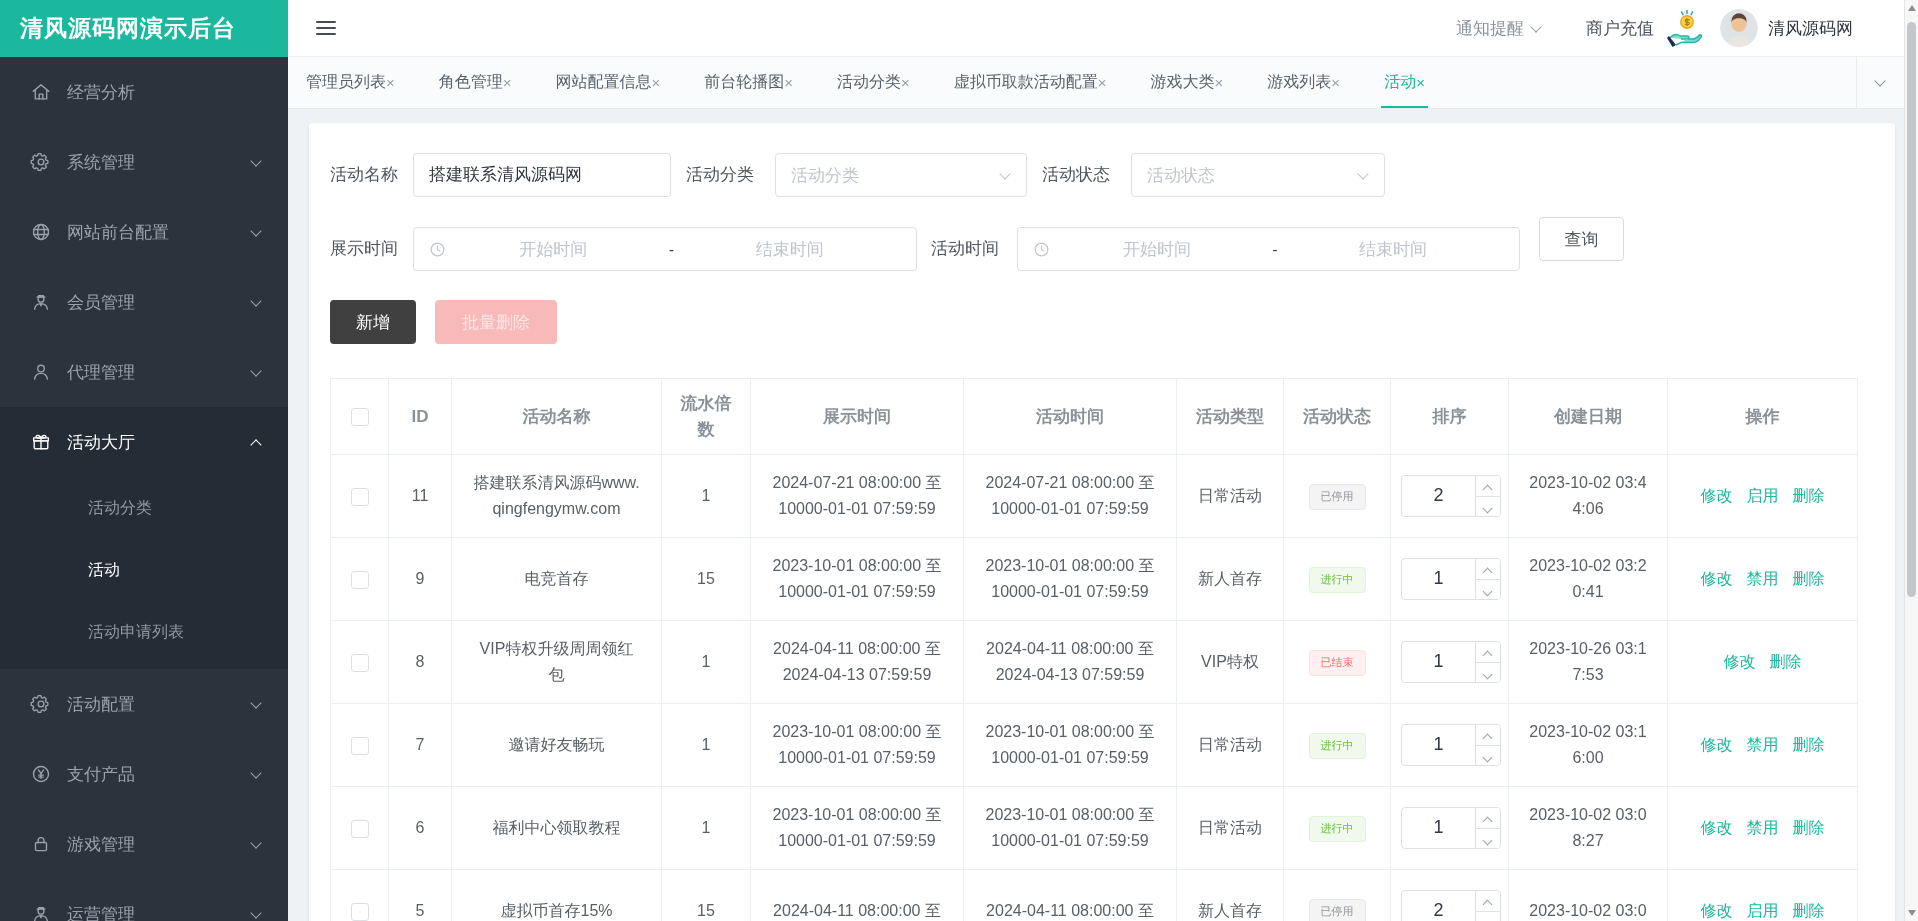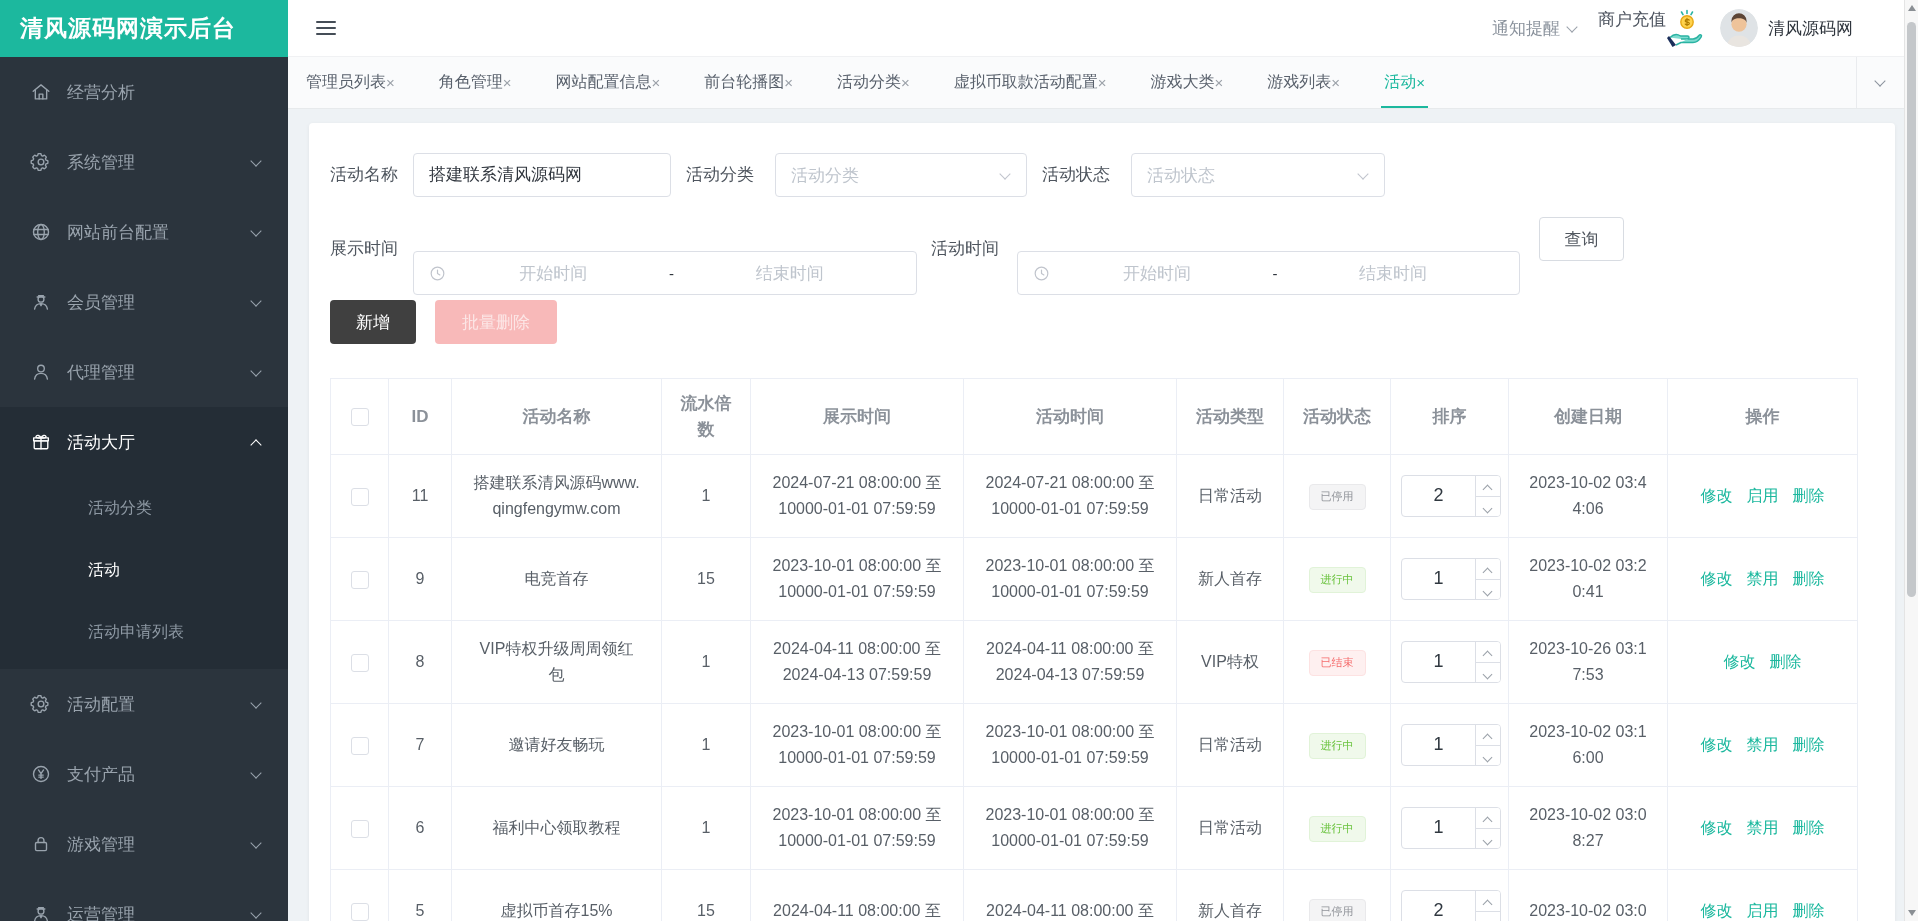--- a/index.html
+++ b/index.html
@@ -25,21 +25,21 @@
   .submenu-item.active { color:#fff; }
 
   
   .main { position:absolute; left:288px; top:0; right:14px; bottom:0; }
   .topbar { height:57px; background:#fff; display:flex; align-items:center; padding:0 51px 0 28px; border-bottom:1px solid #f0f1f3; }
   .hamburger { width:20px; display:flex; flex-direction:column; gap:4px; cursor:pointer; }
   .hamburger i { height:2px; background:#454d57; border-radius:1px; }
   .topbar-right { margin-left:auto; display:flex; align-items:center; }
   .notice { display:flex; align-items:center; gap:7px; color:#8a929c; font-size:17px; cursor:pointer; }
   .notice .chev { color:#9aa1aa; }
-  .recharge { display:flex; gap:0; margin-left:20px; color:#4a515c; font-size:17px; cursor:pointer; }
+  .recharge { display:flex; align-items:center; gap:12px; margin-left:44px; color:#4a515c; font-size:17px; cursor:pointer; }
   .hand-coin { width:40px; height:40px; }
   .avatar { width:38px; height:38px; border-radius:50%; overflow:hidden; margin-left:14px; flex:0 0 38px; }
   .username { margin-left:10px; color:#2f353d; font-size:17px; }
 
   
   .tabbar { height:52px; background:#fafbfc; border-bottom:1px solid #e7eaec; display:flex; align-items:center; padding-left:18px; gap:44px; position:relative; }
   .tab { font-size:16px; color:#59616c; display:flex; align-items:center; height:100%; position:relative; cursor:pointer; white-space:nowrap; }
   .tab .x { color:#9aa0a8; font-size:15px; }
   .tab.active { color:#1cb89e; }
   .tab.active .x { color:#1cb89e; }
@@ -48,21 +48,21 @@
 
   
   .content { position:absolute; top:110px; left:0; right:0; bottom:0; }
   .card { position:absolute; left:21px; top:13px; right:9px; height:1300px; background:#fff; border-radius:4px; box-shadow:0 1px 4px rgba(0,0,0,.06); }
 
   .f-label { position:absolute; font-size:17px; color:#4e555e; line-height:44px; white-space:nowrap; }
   .f-box { position:absolute; height:44px; border:1px solid #dcdfe6; border-radius:4px; background:#fff; font-size:17px; }
   .f-input { line-height:42px; padding:0 15px; color:#30363e; }
   .f-select { display:flex; align-items:center; padding:0 15px; color:#bfc5cd; cursor:pointer; }
   .f-select .chev { margin-left:auto; color:#c0c4cc; }
-  .f-range { display:flex; align-items:center; padding:0 20px 0 14px; cursor:text;margin-top:24px; }
+  .f-range { display:flex; align-items:center; padding:0 20px 0 14px; cursor:text; }
   .f-range .icon { width:19px; height:19px; color:#c0c4cc; flex:0 0 19px; }
   .f-range .ph { flex:1; text-align:center; color:#bfc5cd; }
   .f-range .dash { width:24px; text-align:center; color:#30363e; font-size:15px; }
 
   .btn { position:absolute; height:44px; border-radius:4px; font-size:17px; display:flex; align-items:center; justify-content:center; cursor:pointer; border:none; }
   .btn-search { background:#fff; border:1px solid #d8dce2; color:#51575f; }
   .btn-add { background:#404040; color:#fff; }
   .btn-batch { background:#f8b9b9; color:#fce6e6; cursor:not-allowed; }
 
   

